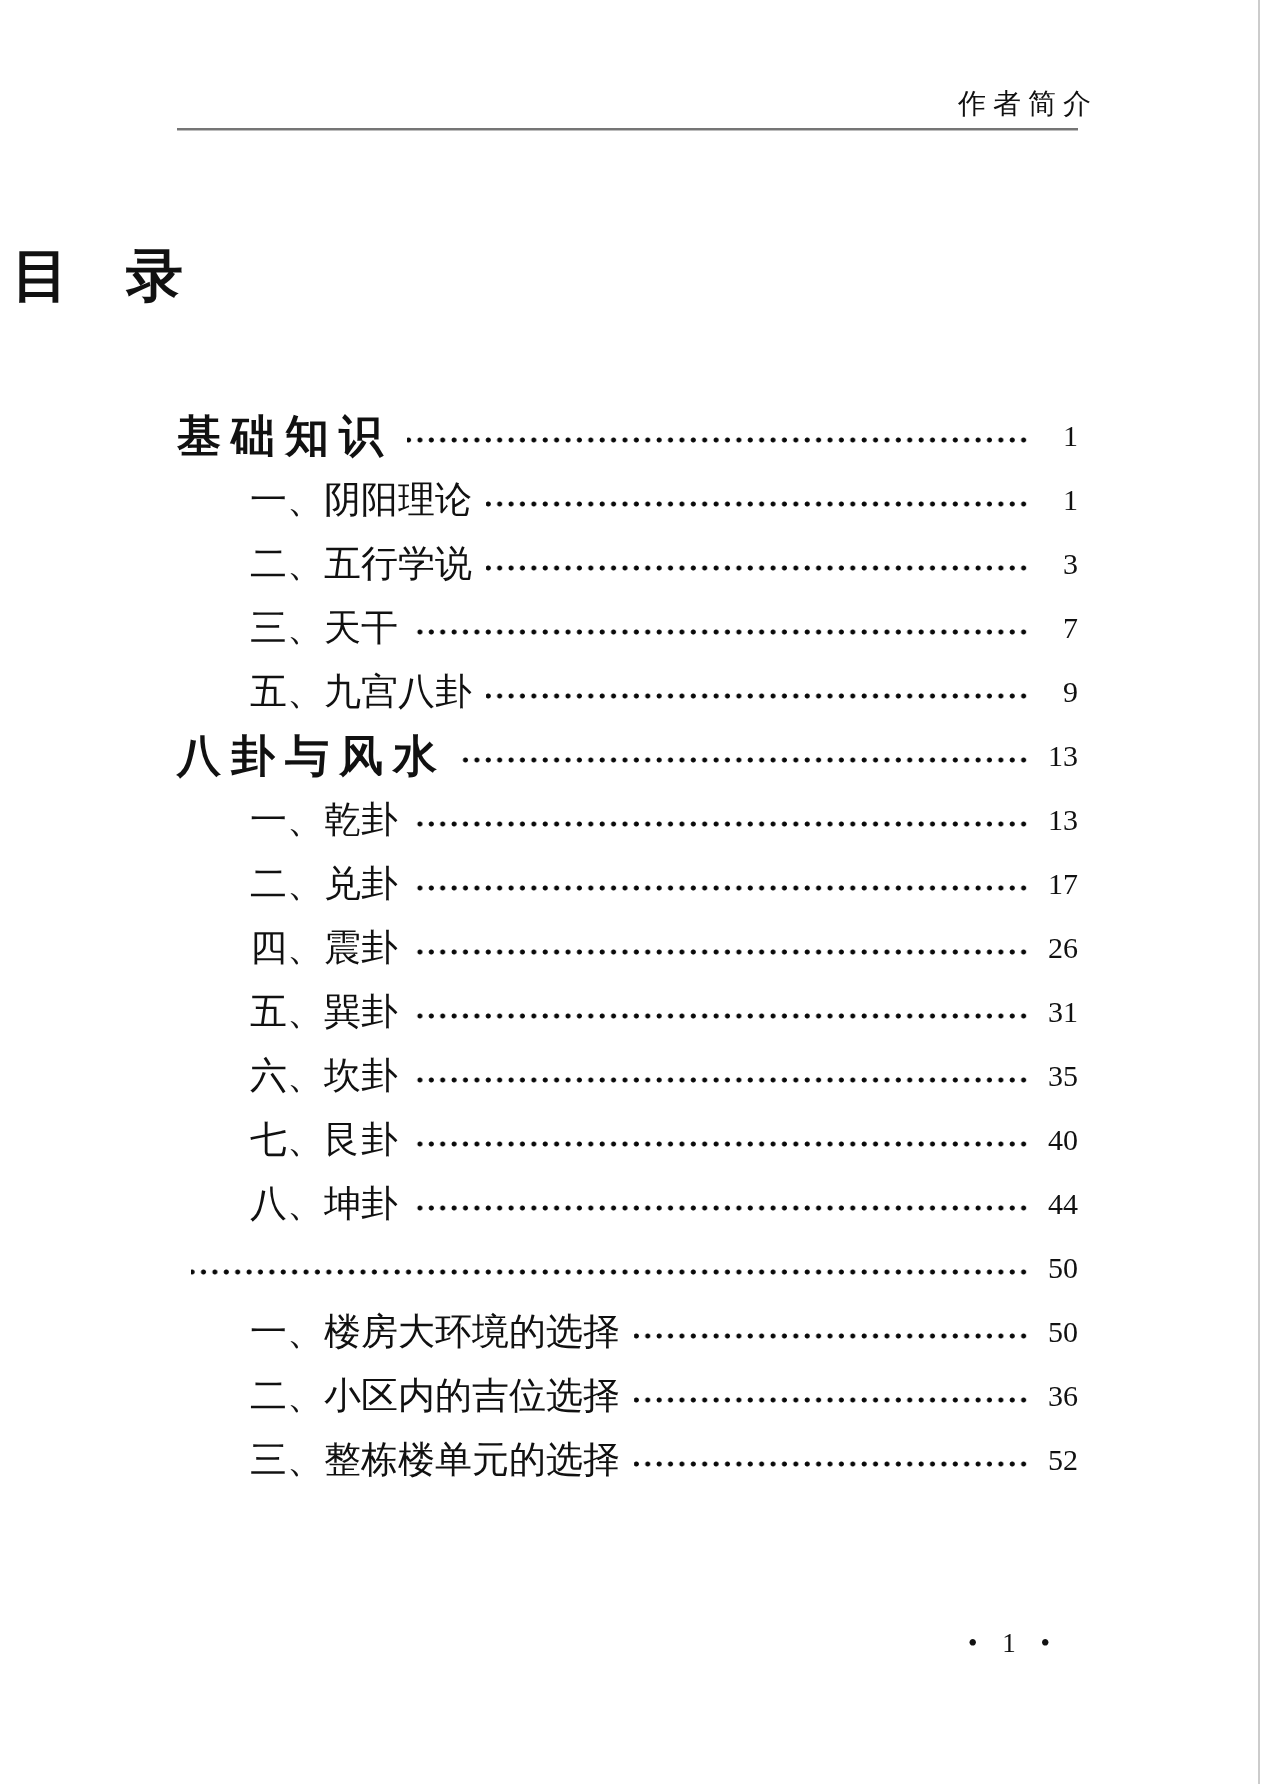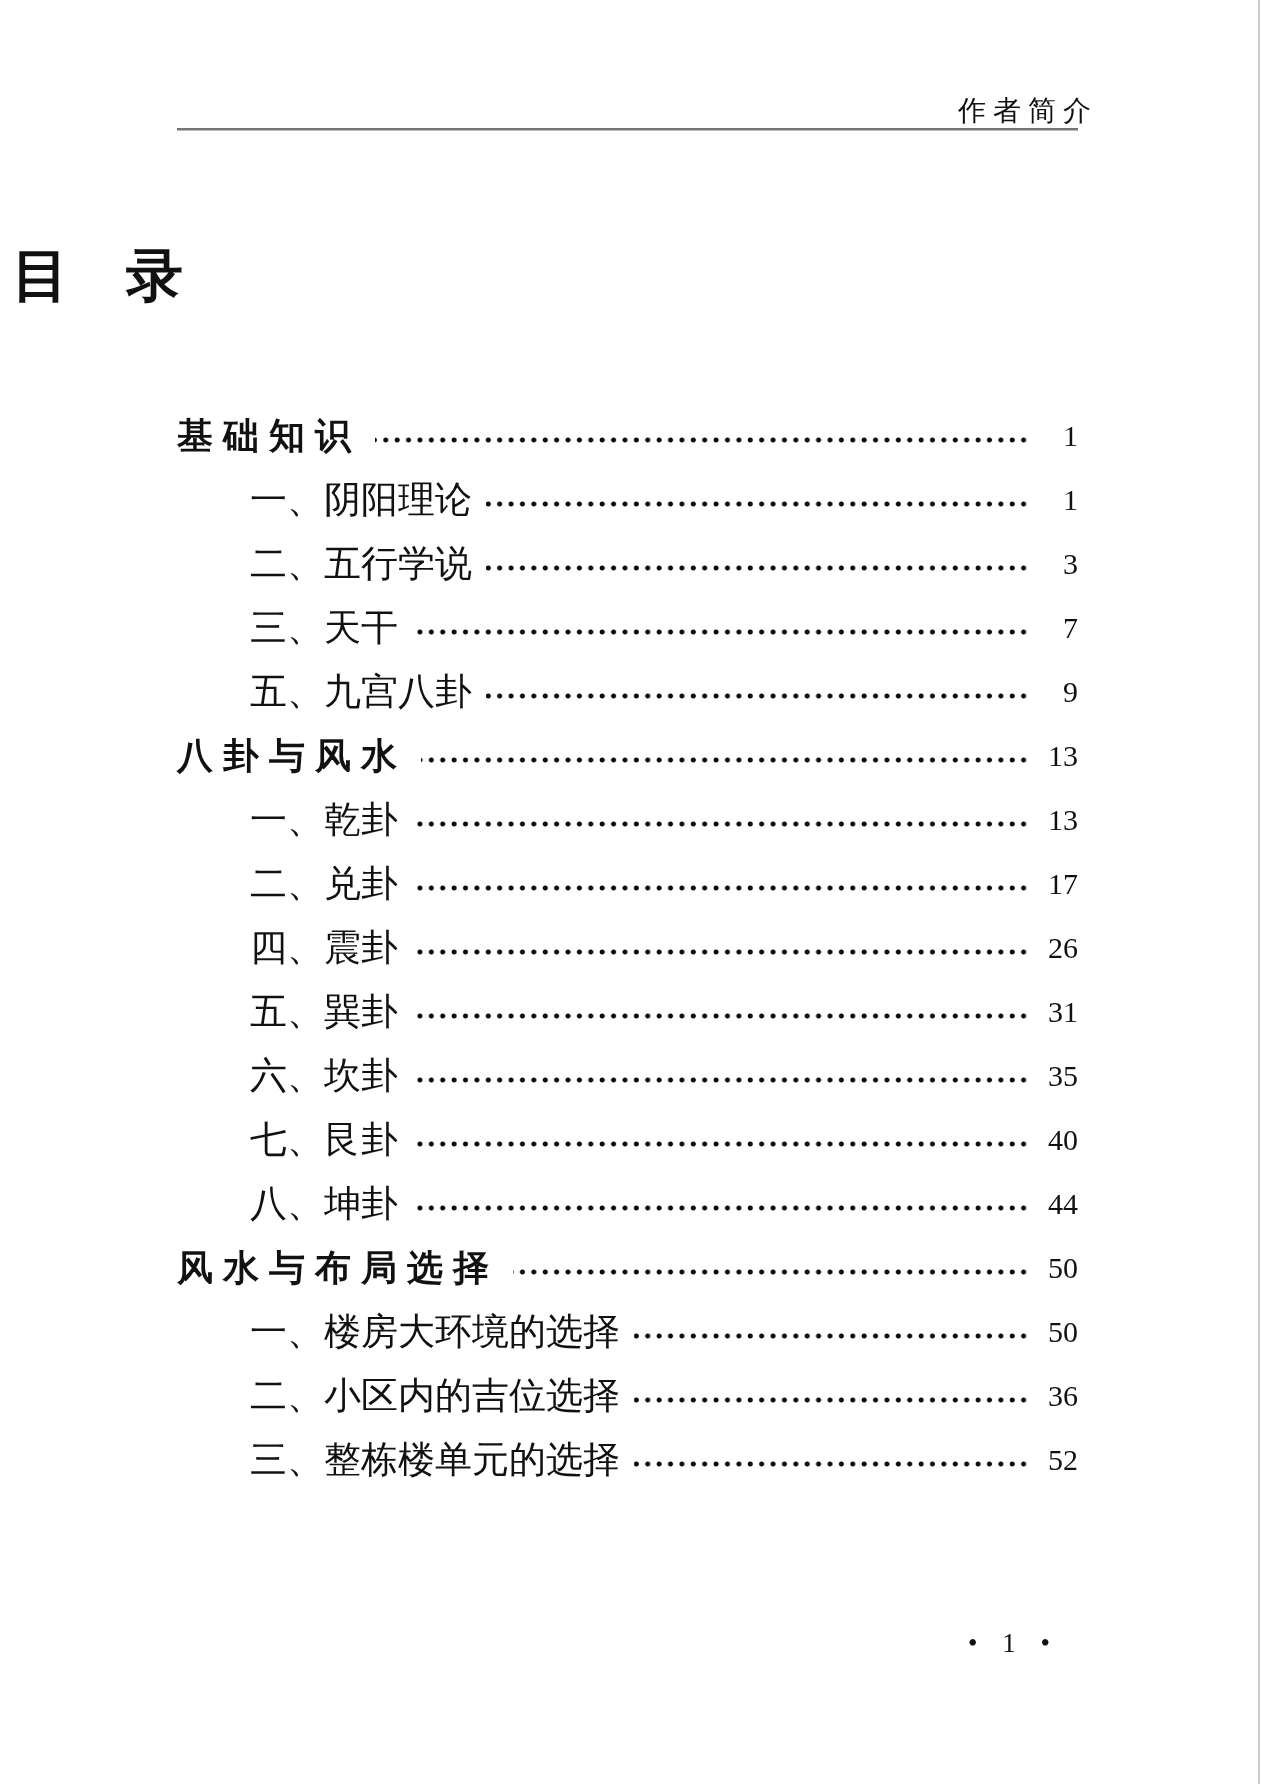--- a/index.html
+++ b/index.html
@@ -8,21 +8,21 @@
     background: #ffffff;
     position: relative;
     font-family: "Liberation Serif", "DejaVu Serif", serif;
     color: #111111;
     overflow: hidden;
   }
   .page { position: absolute; inset: 0; }
 
   .running-header {
     position: absolute;
-    top: 92px; right: 164px;
+    top: 85px; right: 164px;
     font-size: 28px;
     letter-spacing: 7px;
     white-space: nowrap;
   }
   .header-rule {
     position: absolute;
     left: 177px; top: 128px;
     width: 901px; height: 0;
     border-top: 2px solid #757575;
     box-shadow: 0 1px 0 #bdbdbd;
@@ -55,21 +55,21 @@
     align-items: center;
     height: 64px;
   }
   .toc-row .label {
     white-space: nowrap;
     font-size: 37px;
   }
   .toc-row.section .label {
     font-family: "Liberation Sans", "DejaVu Sans", sans-serif;
     font-weight: bold;
-    font-size: 36px;
+    font-size: 44px;
     letter-spacing: 10px;
   }
   .toc-row.sub { padding-left: 73px; }
   .leader {
     flex: 1;
     height: 10px;
     margin: 8px 6px 0 14px;
     background-image: radial-gradient(circle at 5px 5px, #0a0a0a 2.1px, transparent 2.9px);
     background-size: 11.4px 10px;
     background-repeat: repeat-x;
@@ -161,21 +161,20 @@
     <span class="label">七、艮卦</span>
     <span class="leader"></span>
     <span class="pagenum">40</span>
   </div>
       <div class="toc-row sub">
     <span class="label">八、坤卦</span>
     <span class="leader"></span>
     <span class="pagenum">44</span>
   </div>
       <div class="toc-row section">
-    <span class="label">风水与布局选择</span>
     <span class="leader"></span>
     <span class="pagenum">50</span>
   </div>
       <div class="toc-row sub">
     <span class="label">一、楼房大环境的选择</span>
     <span class="leader"></span>
     <span class="pagenum">50</span>
   </div>
       <div class="toc-row sub">
     <span class="label">二、小区内的吉位选择</span>

